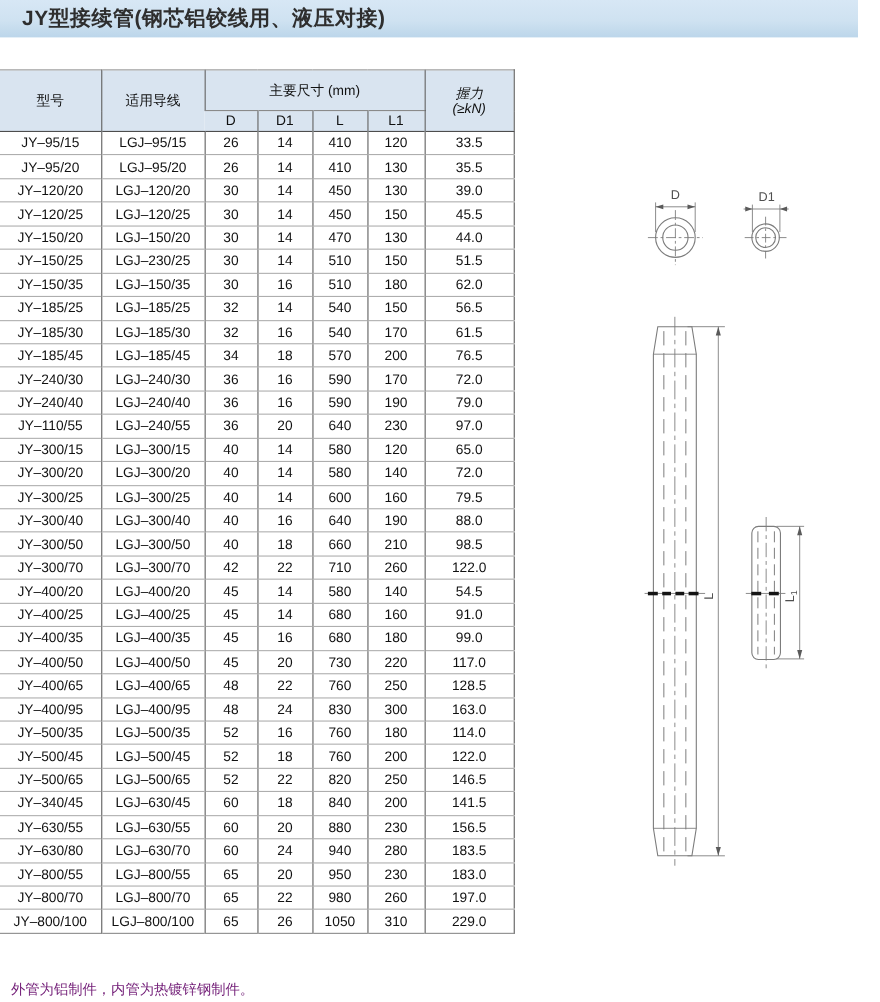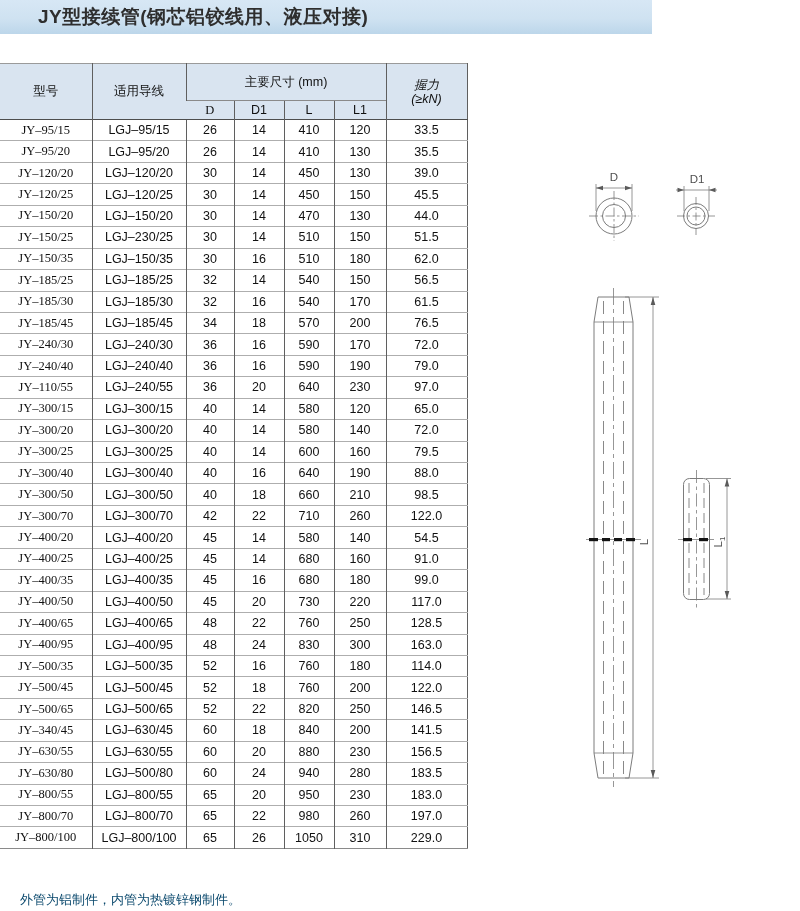--- a/index.html
+++ b/index.html
@@ -2,50 +2,50 @@
 <html><head>
 <meta charset="utf-8">
 <style>
   * { margin:0; padding:0; box-sizing:border-box; }
   html,body { background:#fff; }
   body {
     width:800px; height:911px; position:relative; overflow:hidden;
     font-family:"Liberation Sans", sans-serif; color:#1a1a1a;
   }
   .title-bar {
-    position:absolute; left:0; top:7; width:652px; height:34px;
+    position:absolute; left:0; top:7; width:780px; height:34px;
     background:linear-gradient(to bottom,#d7e7f5 0%,#cfe2f1 55%,#bcd6ea 100%);
-    display:flex; align-items:center; padding-left:38px;
+    display:flex; align-items:center; padding-left:20px;
   }
   .title-bar h1 {
     font-size:19px; font-weight:600; color:#2e2e2e; letter-spacing:0.5px;
   }
   .spec-table {
     position:absolute; left:0; top:63px;
     border-collapse:collapse; table-layout:fixed; width:467px;
     font-size:12.5px; color:#111;
     border-top:1px solid #9a9a9a;
     border-right:1px solid #5f5f5f;
     border-bottom:1px solid #8a8a8a;
   }
   .spec-table th, .spec-table td {
     text-align:center; vertical-align:middle; font-weight:400;
     border-left:1px solid #5f5f5f; padding:0;
   }
-  .spec-table th:first-child, .spec-table td:first-child { border-left:none;font-family:Liberation Serif, serif; }
+  .spec-table th:first-child, .spec-table td:first-child { border-left:none; }
   .spec-table thead th { background:#d9e4f0; }
   .spec-table thead tr.hrow1 th { height:37px; }
   .spec-table thead tr.hrow2 th { height:19px; border-top:1px solid #8a8a8a; }
   .spec-table tbody td { height:21.45px; border-top:1px solid #aeaeae; }
   .spec-table tbody tr:first-child td { border-top:1.5px solid #4d4d4d; }
   .grip-head div { line-height:14px;font-style:italic; }
   .col-model{width:92px} .col-cond{width:94px} .col-d{width:48px}
   .col-d1{width:50px} .col-l{width:50px} .col-l1{width:52px} .col-grip{width:81px}
   .footnote {
-    position:absolute; left:20px; top:891px; font-size:13px; color:#0c4a6e;
+    position:absolute; left:10px; top:891px; font-size:13px; color:#701a75;
   }
   svg.drawing { position:absolute; left:0; top:0; width:800px; height:911px; }
   svg text { font-family:"Liberation Sans", sans-serif; fill:#4f4f4f; }
 </style>
 </head>
 <body>
 
 <div class="title-bar">
   <h1>JY型接续管(钢芯铝铰线用、液压对接)</h1>
 </div>
@@ -343,21 +343,21 @@
         <td>JY–630/55</td>
         <td>LGJ–630/55</td>
         <td>60</td>
         <td>20</td>
         <td>880</td>
         <td>230</td>
         <td>156.5</td>
       </tr>
       <tr>
         <td>JY–630/80</td>
-        <td>LGJ–500/80</td>
+        <td>LGJ–630/70</td>
         <td>60</td>
         <td>24</td>
         <td>940</td>
         <td>280</td>
         <td>183.5</td>
       </tr>
       <tr>
         <td>JY–800/55</td>
         <td>LGJ–800/55</td>
         <td>65</td>

